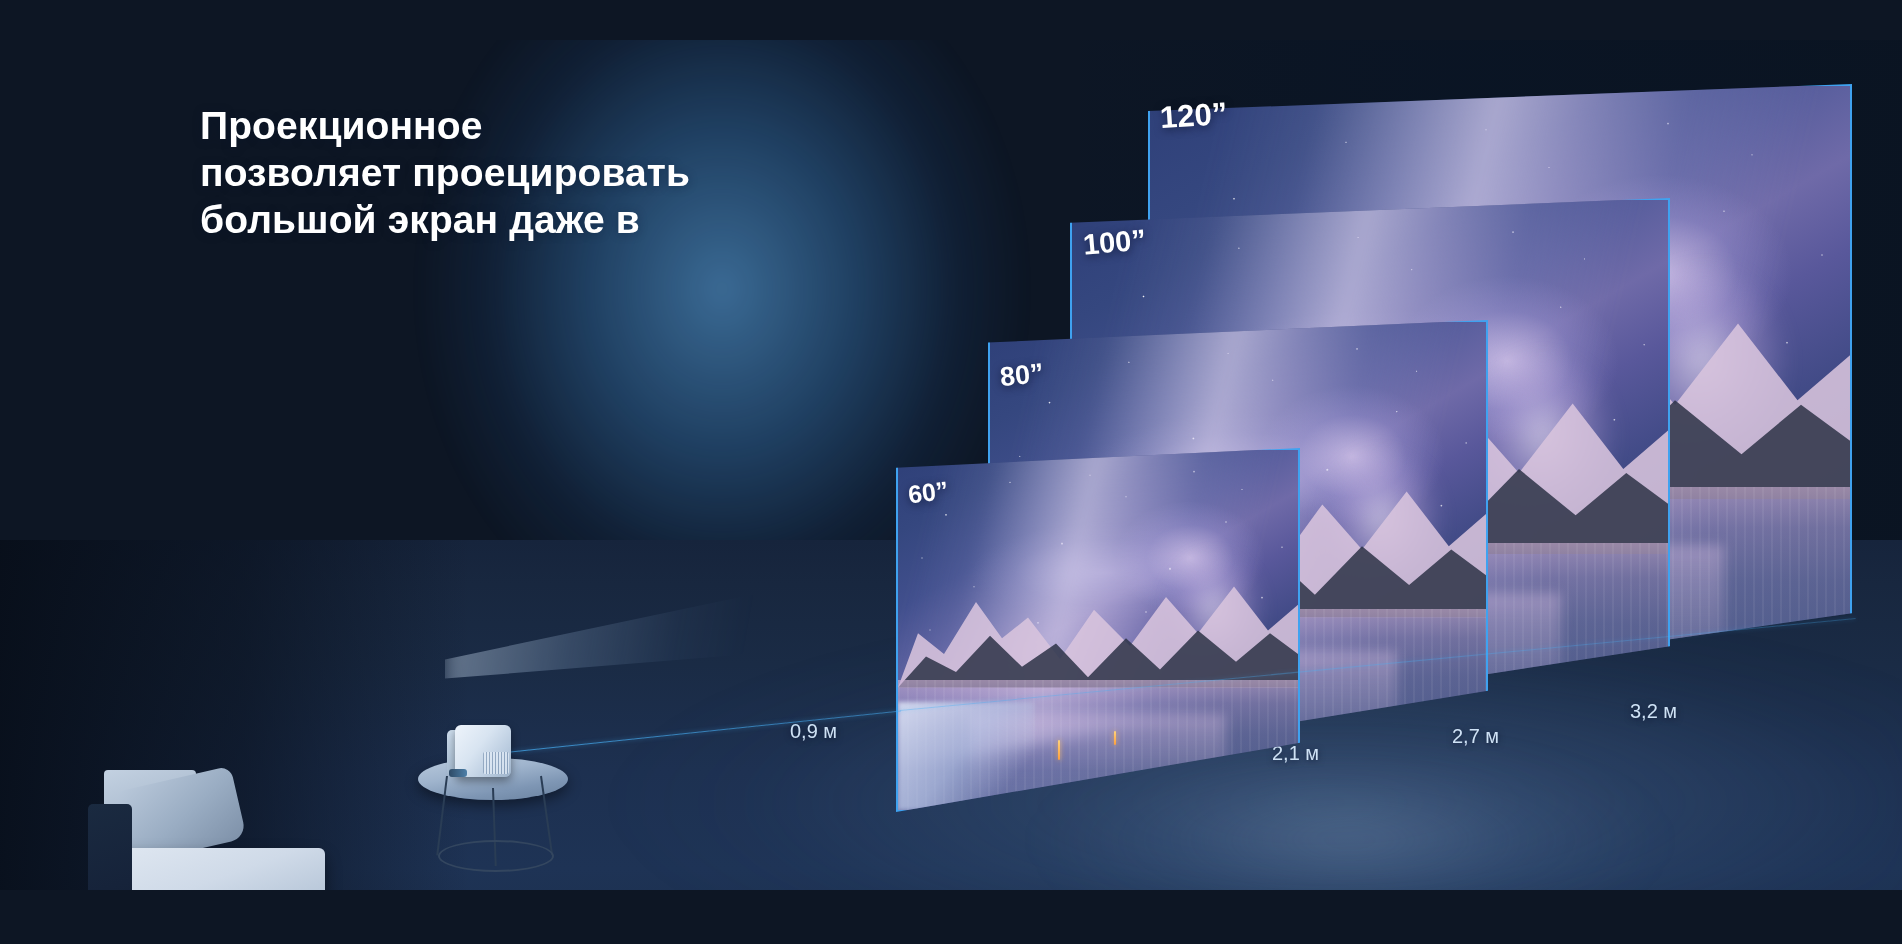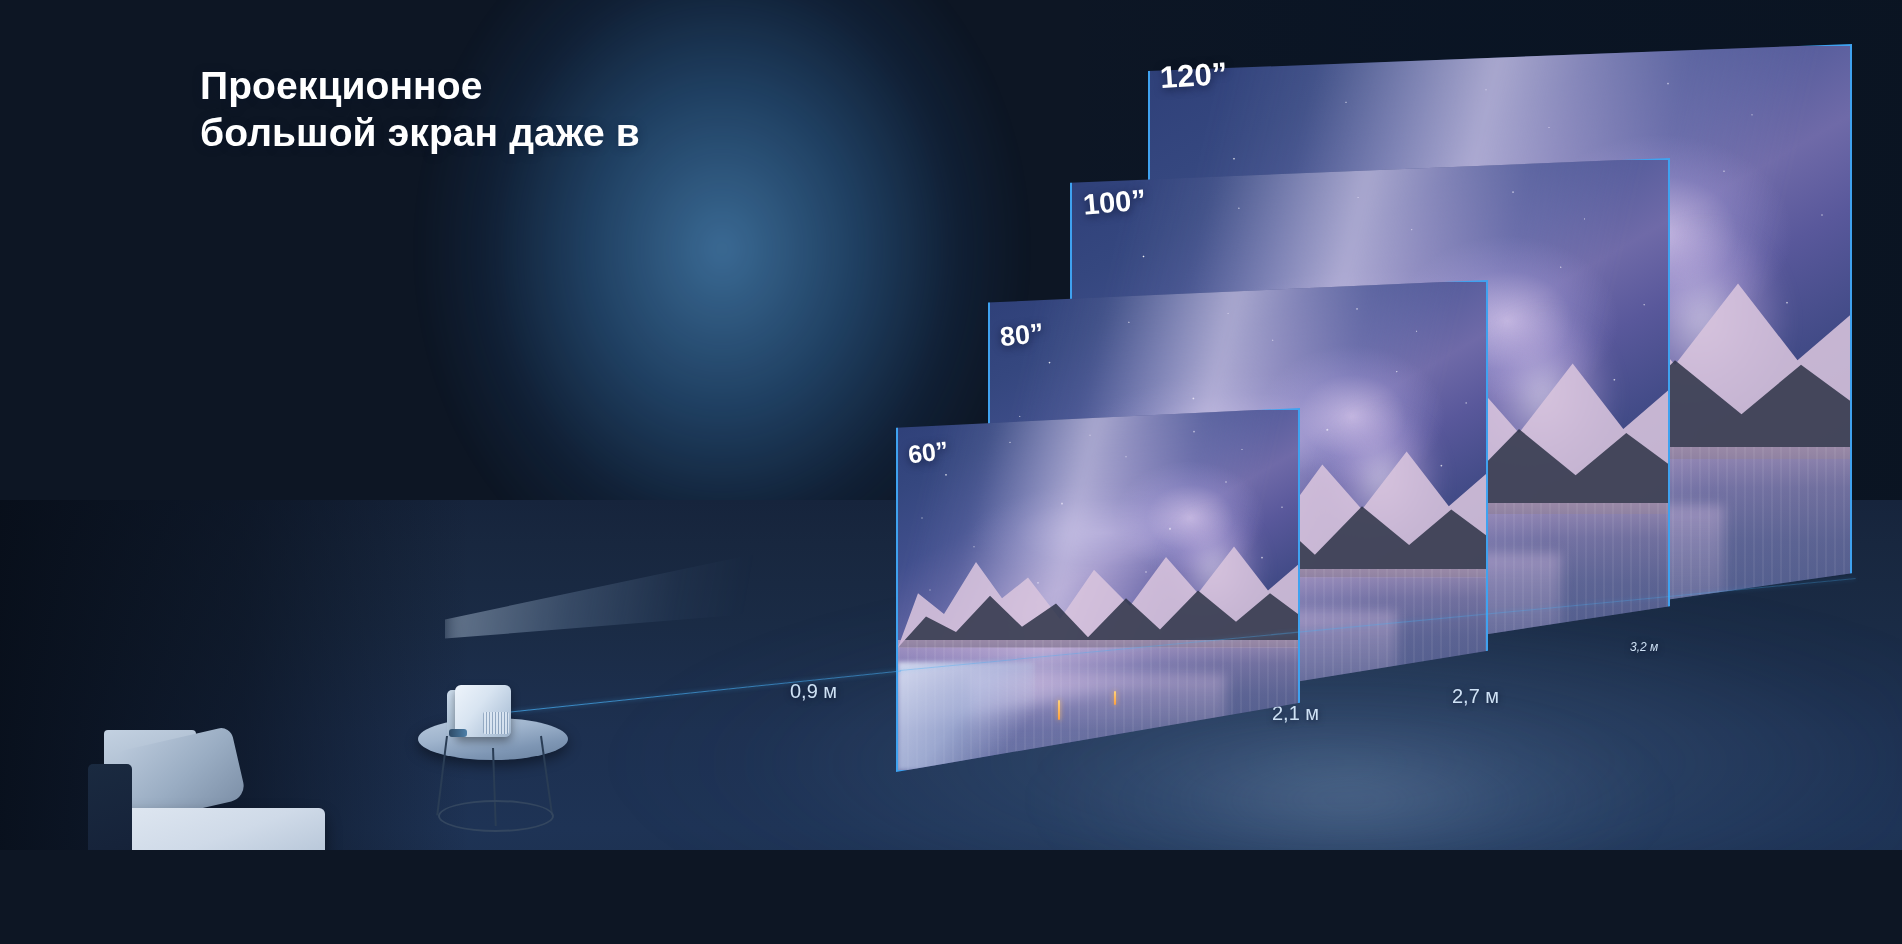--- a/index.html
+++ b/index.html
@@ -2,21 +2,21 @@
 <html><head>
 <meta charset="utf-8">
 <title>Projection ratio</title>
 <style>
   html,body{margin:0;padding:0;}
   body{
     width:1902px;height:944px;overflow:hidden;
     font-family:"Liberation Sans","DejaVu Sans",sans-serif;
     background:#0d1624;
   }
-  .stage{position:relative;width:1902px;height:850px;overflow:hidden;}
+  .stage{position:relative;width:1902px;height:850px;overflow:hidden;margin-top:40px;}
 
   
   .wall{
     position:absolute;left:0;top:0;width:1902px;height:620px;
     background:
       linear-gradient(90deg,
         #0c1525 0%,
         #12233d 6%,
         #1b3câ 0%,
         #1d4277 13%,
@@ -287,20 +287,21 @@
   <div class="wall-glow"></div>
   <div class="wall-right-dark"></div>
   <div class="wall-baseline"></div>
   <div class="floor"></div>
   <div class="floor-sheen"></div>
   <div class="floor-sheen2"></div>
   <div class="floor-left-dark"></div>
 
   <div class="headline">
     <div>Проекционное</div>
+    <div>позволяет проецировать</div>
     <div>большой экран даже в</div>
   </div>
 
   <div class="screen" style="left:1148px;top:44px;width:704px;height:630px;
               clip-path:polygon(0% 4.3%, 100% 0%, 100% 84%, 0% 100%);">
     <div class="sky">
       <div class="stars"></div>
       <div class="milky"></div>
       <div class="milky-core"></div>
     </div>
@@ -312,21 +313,21 @@
     </div>
     <div class="lake">
       <div class="lake-glow"></div>
       <div class="lake-streaks"></div>
     </div>
     <div class="snowbank"></div>
     <div class="amber" style="left:46%;bottom:12%;height:38px;"></div>
     <div class="amber" style="left:58%;bottom:16%;height:26px;"></div>
   </div>
   <div class="screen-label" style="left:1160px;top:58px;font-size:31px;transform:rotate(-4deg);">120”</div>
-  <div class="dist-label" style="left:1630px;top:640px;font-size:12px;font-style:italic;">3,2 м</div>
+  <div class="dist-label" style="left:1630px;top:660px;font-size:20px;">3,2 м</div>
 
   <div class="screen" style="left:1070px;top:158px;width:600px;height:540px;
               clip-path:polygon(0% 4.6%, 100% 0%, 100% 83%, 0% 100%);">
     <div class="sky">
       <div class="stars"></div>
       <div class="milky"></div>
       <div class="milky-core"></div>
     </div>
     <div class="mountains">
       <svg viewBox="0 0 400 100" preserveAspectRatio="none">

